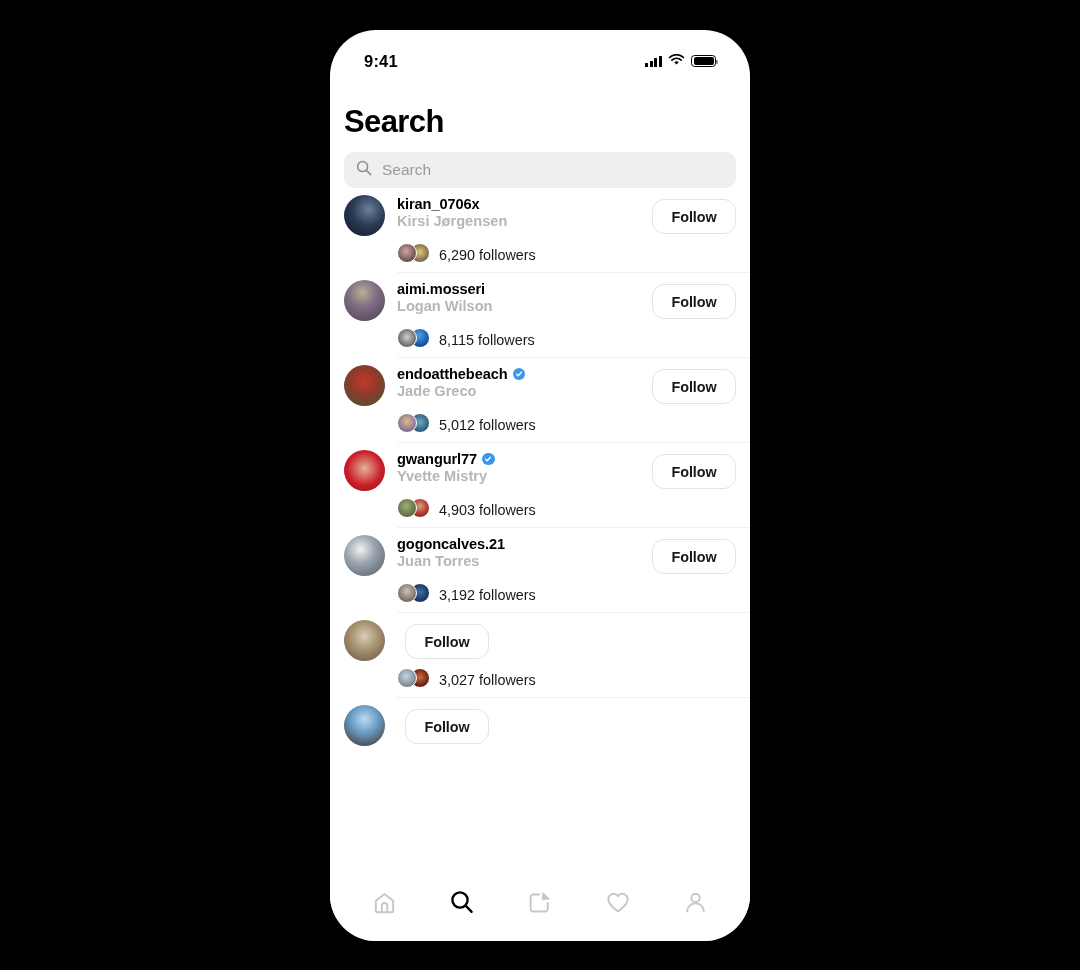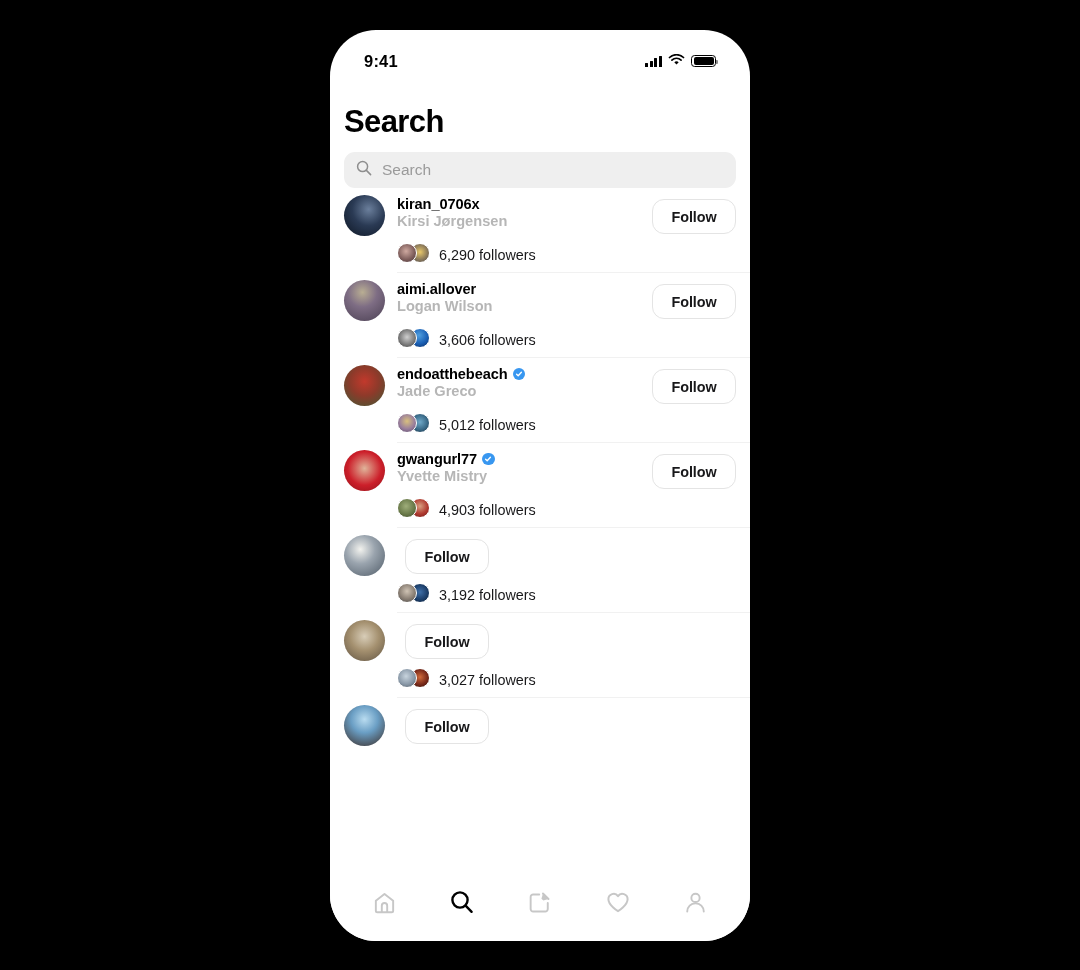--- a/index.html
+++ b/index.html
@@ -223,33 +223,33 @@
            </span>
            <span class="mutual-text">6,290 followers</span>
          </div>
       <div class="sep"></div>
         </div>
         <div class="row">
       <div class="row-inner">
         <span class="avatar" style="background:radial-gradient(circle at 45% 30%, #b9ae93 0%, #7e6d84 40%, #4a3f52 100%)"></span>
         <span class="meta">
           <span class="uname-line">
-            <span class="uname">aimi.allover</span>
+            <span class="uname">aimi.mosseri</span>
 
           </span>
           <span class="fullname">Logan Wilson</span>
         </span>
         <button class="followbtn">Follow</button>
       </div>
       <div class="mutual">
            <span class="mini-stack">
              <span class="mini a" style="background:radial-gradient(circle at 50% 45%, #cfcfcf 0%, #7d7d7d 55%, #3b3b3b 100%)"></span>
              <span class="mini b" style="background:radial-gradient(circle at 45% 35%, #4f9fe0 0%, #1a5fb4 55%, #0b2a5c 100%)"></span>
            </span>
-           <span class="mutual-text">3,606 followers</span>
+           <span class="mutual-text">8,115 followers</span>
          </div>
       <div class="sep"></div>
         </div>
         <div class="row">
       <div class="row-inner">
         <span class="avatar" style="background:radial-gradient(circle at 50% 40%, #c2392c 0%, #8d3a2a 45%, #3f5a35 100%)"></span>
         <span class="meta">
           <span class="uname-line">
             <span class="uname">endoatthebeach</span>
             <span class="badge">
@@ -292,20 +292,27 @@
              <span class="mini a" style="background:radial-gradient(circle at 45% 40%, #9fae7a 0%, #6a7a4a 55%, #3d4a2a 100%)"></span>
              <span class="mini b" style="background:radial-gradient(circle at 50% 40%, #d8a080 0%, #b03a30 55%, #6a1a18 100%)"></span>
            </span>
            <span class="mutual-text">4,903 followers</span>
          </div>
       <div class="sep"></div>
         </div>
         <div class="row">
       <div class="row-inner">
         <span class="avatar" style="background:radial-gradient(circle at 40% 35%, #f2f2ee 0%, #9aa4ae 40%, #4e5a66 100%)"></span>
+        <span class="meta">
+          <span class="uname-line">
+            <span class="uname">gogoncalves.21</span>
+
+          </span>
+          <span class="fullname">Juan Torres</span>
+        </span>
         <button class="followbtn">Follow</button>
       </div>
       <div class="mutual">
            <span class="mini-stack">
              <span class="mini a" style="background:radial-gradient(circle at 50% 40%, #cfc3b4 0%, #8a7f74 55%, #4a4a4a 100%)"></span>
              <span class="mini b" style="background:radial-gradient(circle at 50% 45%, #3f6fa8 0%, #1d3f6a 55%, #0e2138 100%)"></span>
            </span>
            <span class="mutual-text">3,192 followers</span>
          </div>
       <div class="sep"></div>

